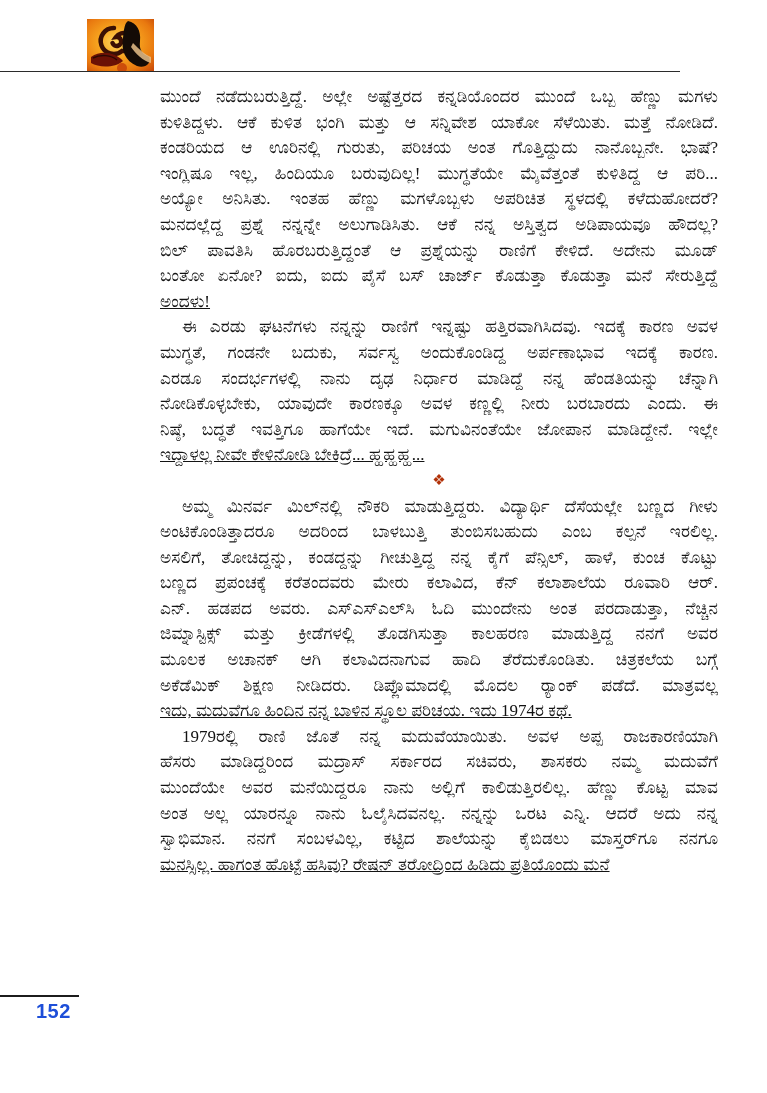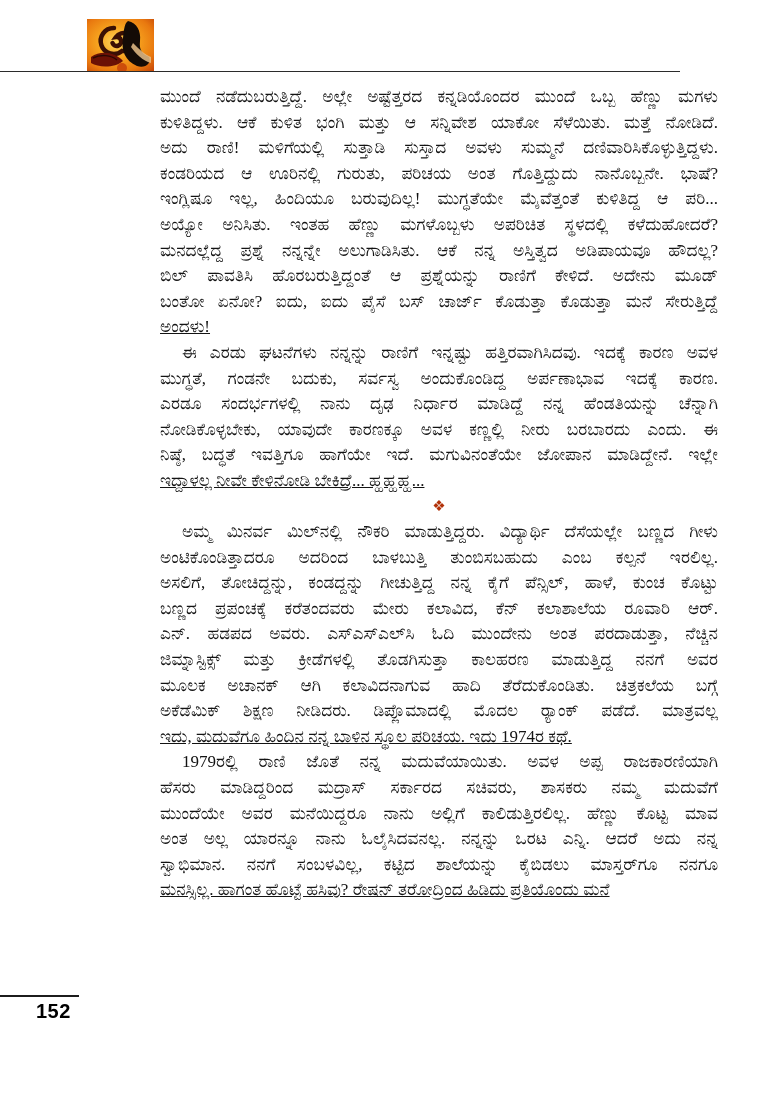--- a/index.html
+++ b/index.html
@@ -58,21 +58,21 @@
     height: 2px;
     background: #1c1c1c;
   }
   .page-number {
     position: absolute;
     left: 36px;
     top: 1000px;
     font-family: "Liberation Sans", sans-serif;
     font-weight: bold;
     font-size: 20px;
-    color: #000000;
+    color: #1d4ed8;
     letter-spacing: 0.5px;
   }
 </style>
 </head>
 <body>
 
 <div class="page">
 
   <div class="logo">
     <svg width="67" height="52" viewBox="0 0 67 52" xmlns="http://www.w3.org/2000/svg">
@@ -93,21 +93,20 @@
       <circle cx="35" cy="49" r="5" fill="#cc4d0b"></circle>
     </svg>
   </div>
 
   <div class="top-rule"></div>
 
   <main class="text-block" id="text-block">
       <div class="paragraph">
         <div class="line">ಮುಂದೆ ನಡೆದುಬರುತ್ತಿದ್ದೆ. ಅಲ್ಲೇ ಅಷ್ಟೆತ್ತರದ ಕನ್ನಡಿಯೊಂದರ ಮುಂದೆ ಒಬ್ಬ ಹೆಣ್ಣು ಮಗಳು</div>
         <div class="line">ಕುಳಿತಿದ್ದಳು. ಆಕೆ ಕುಳಿತ ಭಂಗಿ ಮತ್ತು ಆ ಸನ್ನಿವೇಶ ಯಾಕೋ ಸೆಳೆಯಿತು. ಮತ್ತೆ ನೋಡಿದೆ.</div>
-        <div class="line">ಅದು ರಾಣಿ! ಮಳಿಗೆಯಲ್ಲಿ ಸುತ್ತಾಡಿ ಸುಸ್ತಾದ ಅವಳು ಸುಮ್ಮನೆ ದಣಿವಾರಿಸಿಕೊಳ್ಳುತ್ತಿದ್ದಳು.</div>
         <div class="line">ಕಂಡರಿಯದ ಆ ಊರಿನಲ್ಲಿ ಗುರುತು, ಪರಿಚಯ ಅಂತ ಗೊತ್ತಿದ್ದುದು ನಾನೊಬ್ಬನೇ. ಭಾಷೆ?</div>
         <div class="line">ಇಂಗ್ಲಿಷೂ ಇಲ್ಲ, ಹಿಂದಿಯೂ ಬರುವುದಿಲ್ಲ! ಮುಗ್ಧತೆಯೇ ಮೈವೆತ್ತಂತೆ ಕುಳಿತಿದ್ದ ಆ ಪರಿ...</div>
         <div class="line">ಅಯ್ಯೋ ಅನಿಸಿತು. ಇಂತಹ ಹೆಣ್ಣು ಮಗಳೊಬ್ಬಳು ಅಪರಿಚಿತ ಸ್ಥಳದಲ್ಲಿ ಕಳೆದುಹೋದರೆ?</div>
         <div class="line">ಮನದಲ್ಲೆದ್ದ ಪ್ರಶ್ನೆ ನನ್ನನ್ನೇ ಅಲುಗಾಡಿಸಿತು. ಆಕೆ ನನ್ನ ಅಸ್ತಿತ್ವದ ಅಡಿಪಾಯವೂ ಹೌದಲ್ಲ?</div>
         <div class="line">ಬಿಲ್ ಪಾವತಿಸಿ ಹೊರಬರುತ್ತಿದ್ದಂತೆ ಆ ಪ್ರಶ್ನೆಯನ್ನು ರಾಣಿಗೆ ಕೇಳಿದೆ. ಅದೇನು ಮೂಡ್</div>
         <div class="line">ಬಂತೋ ಏನೋ? ಐದು, ಐದು ಪೈಸೆ ಬಸ್ ಚಾರ್ಜ್ ಕೊಡುತ್ತಾ ಕೊಡುತ್ತಾ ಮನೆ ಸೇರುತ್ತಿದ್ದೆ</div>
         <div class="line last">ಅಂದಳು!</div>
       </div>
       <div class="paragraph">
         <div class="line indent">ಈ ಎರಡು ಘಟನೆಗಳು ನನ್ನನ್ನು ರಾಣಿಗೆ ಇನ್ನಷ್ಟು ಹತ್ತಿರವಾಗಿಸಿದವು. ಇದಕ್ಕೆ ಕಾರಣ ಅವಳ</div>

